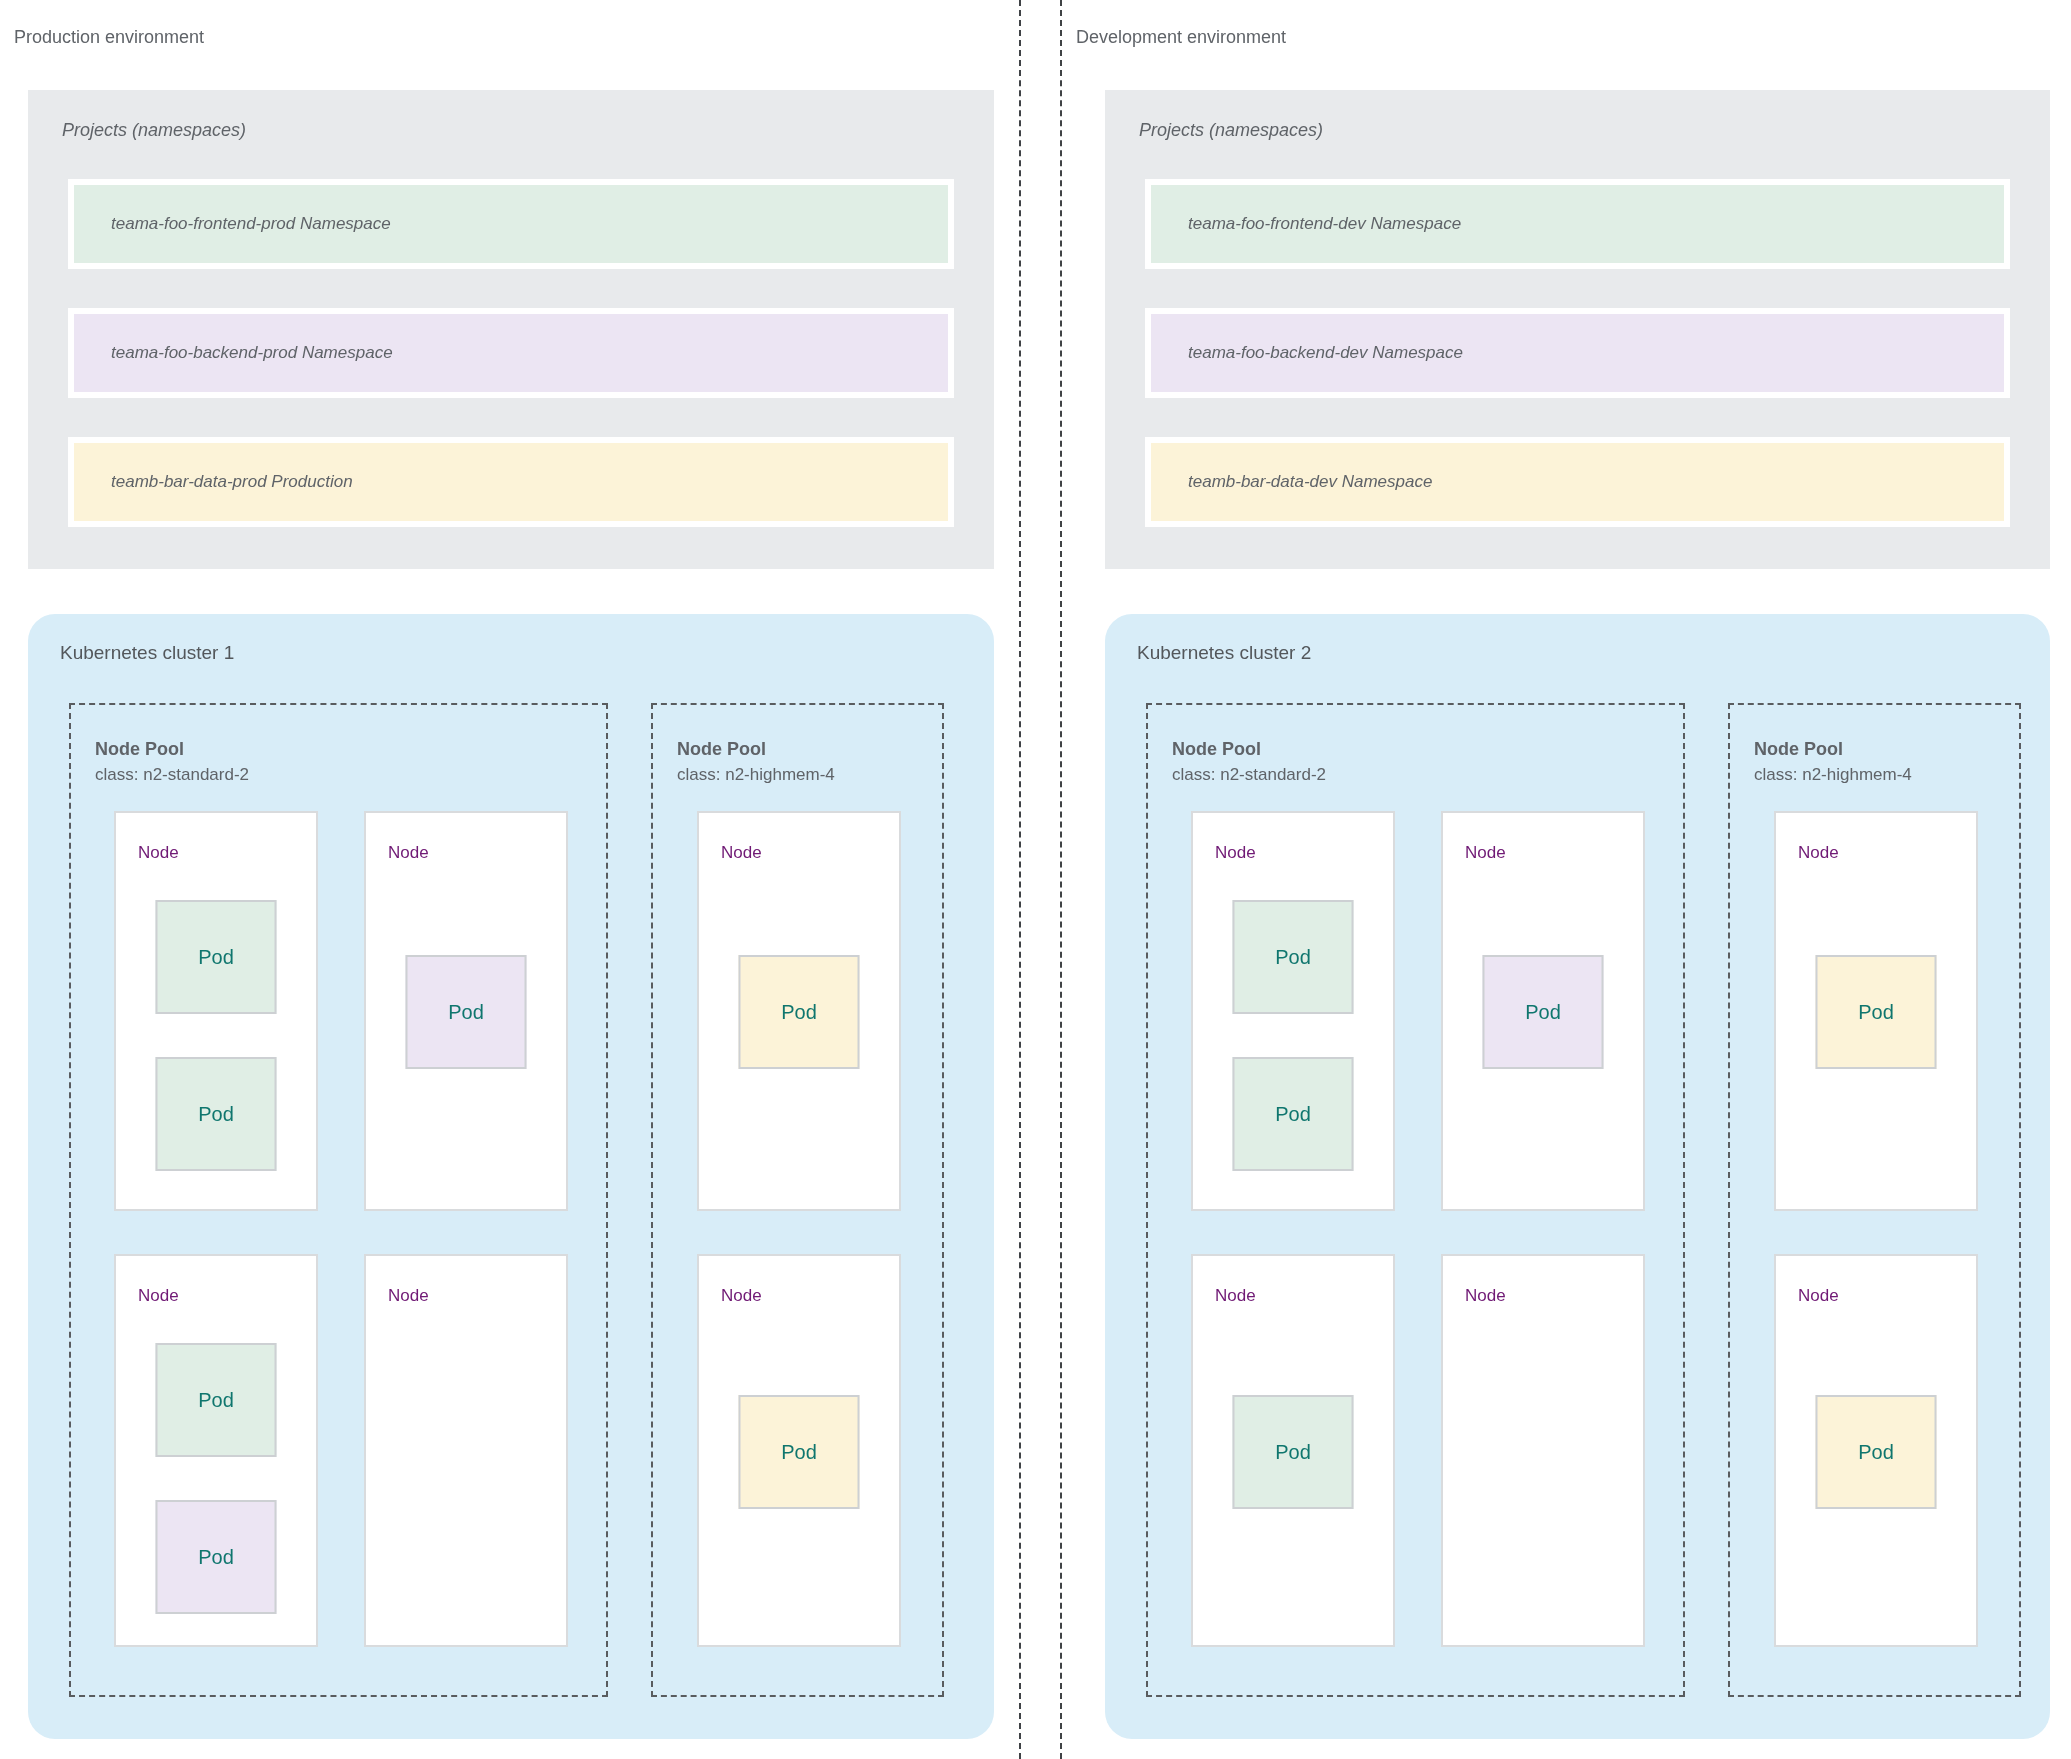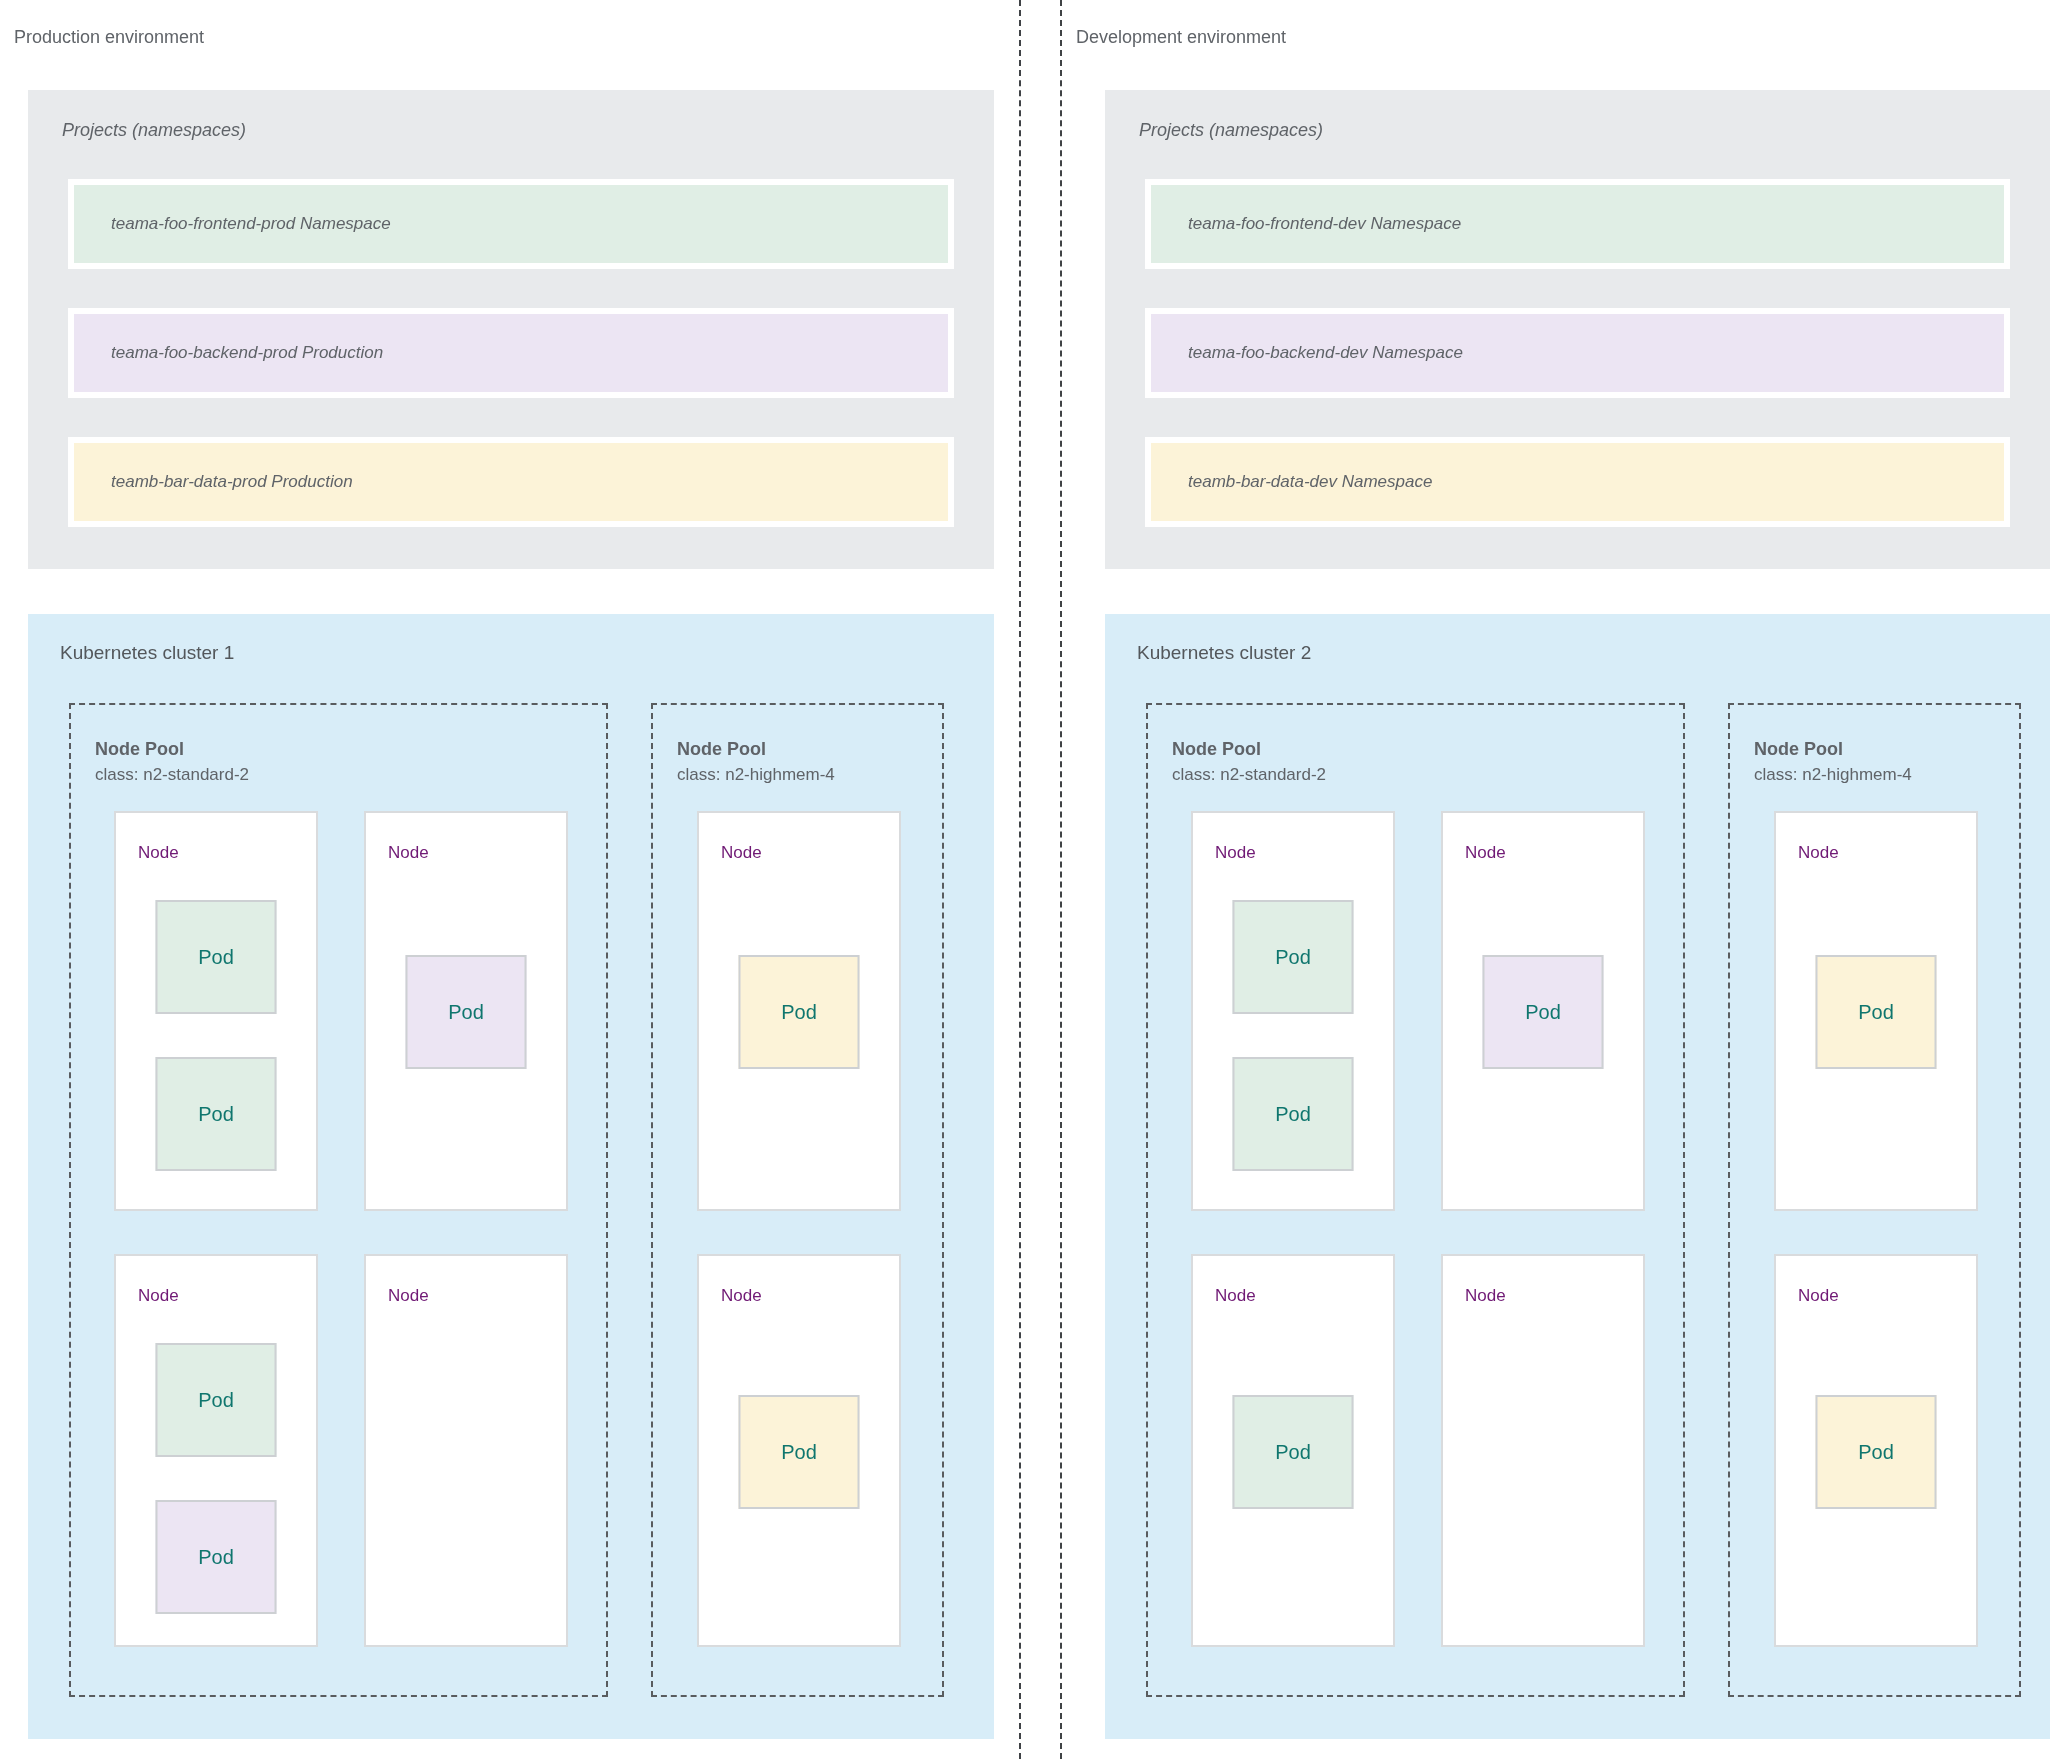--- a/index.html
+++ b/index.html
@@ -26,21 +26,21 @@
   .ns-bar{position:absolute;left:40px;right:40px;height:90px;background:#ffffff;padding:6px;box-sizing:border-box;}
   .ns-bar.pos-0{top:89px;}
   .ns-bar.pos-1{top:218px;}
   .ns-bar.pos-2{top:347px;}
   .ns-inner{width:100%;height:100%;display:flex;align-items:center;box-sizing:border-box;padding-left:37px;font-size:17px;color:#5f6368;}
   .ns-inner.green {background:#e0eee5;}
   .ns-inner.purple{background:#ece5f3;}
   .ns-inner.yellow{background:#fcf3d8;}
 
   
-  .cluster-box{position:absolute;top:614px;background:#d8edf8;}
+  .cluster-box{position:absolute;top:614px;background:#d8edf8;border-radius:27px;}
   .env--prod .cluster-box{left:28px;width:966px;height:1125px;}
   .env--dev  .cluster-box{left:43px;width:945px;height:1125px;}
   .cluster-title{position:absolute;top:28px;left:32px;font-size:19px;color:#53575b;}
 
   .node-pool{position:absolute;top:89px;height:994px;border:2px dashed #595c5f;box-sizing:border-box;}
   .node-pool.pool-a{left:41px;width:539px;}
   .node-pool.pool-b{left:623px;width:293px;}
   .pool-head{position:absolute;top:32px;left:24px;line-height:25px;}
   .pool-title{font-size:18px;font-weight:bold;color:#5f6368;}
   .pool-class{font-size:17px;color:#5f6368;}
@@ -75,21 +75,21 @@
   <div class="env env--prod">
     <div class="env-title">Production environment</div>
 
     <div class="projects-box">
       <div class="projects-title">Projects (namespaces)</div>
 
       <div class="ns-bar pos-0">
         <div class="ns-inner green">teama-foo-frontend-prod Namespace</div>
       </div>
       <div class="ns-bar pos-1">
-        <div class="ns-inner purple">teama-foo-backend-prod Production</div>
+        <div class="ns-inner purple">teama-foo-backend-prod Namespace</div>
       </div>
       <div class="ns-bar pos-2">
         <div class="ns-inner yellow">teamb-bar-data-prod Production</div>
       </div>
     </div>
 
     <div class="cluster-box">
       <div class="cluster-title">Kubernetes cluster 1</div>
 
       <div class="node-pool pool-a">

